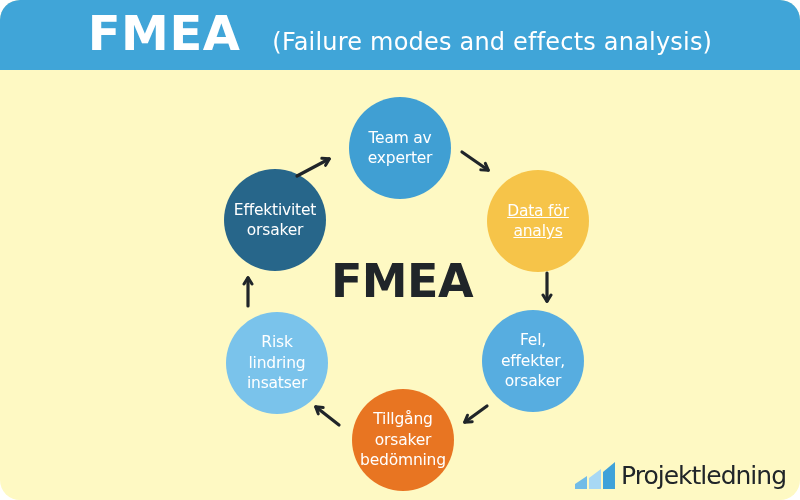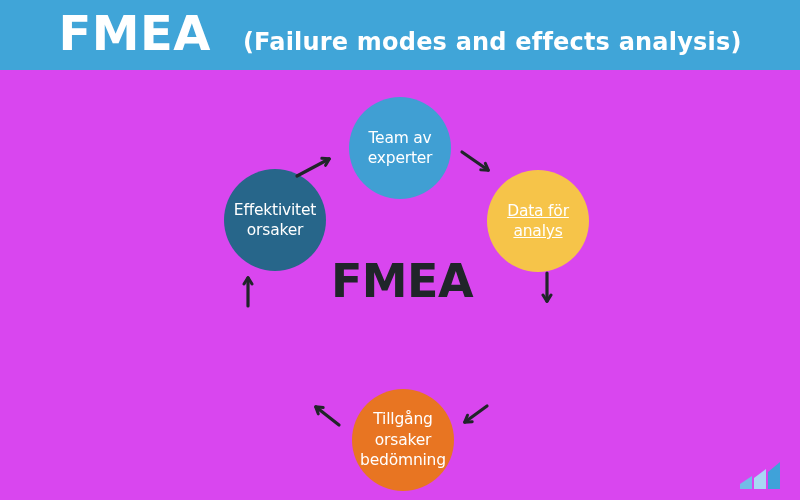--- a/index.html
+++ b/index.html
@@ -27,21 +27,21 @@
     white-space: nowrap;
   }
   .banner-title {
     font-size: 48px;
     font-weight: bold;
     line-height: 66px;
     letter-spacing: 0.5px;
   }
   .banner-subtitle {
     font-size: 24px;
-    font-weight: bold;
+    font-weight: normal;
     margin-left: 32px;
     letter-spacing: 0.2px;
     text-align: right;
   }
 
   
   .diagram { position: absolute; top: 70px; left: 0; width: 800px; height: 430px; }
 
   .node {
     position: absolute;
@@ -98,41 +98,51 @@
   .logo-text {
     font-size: 25px;
     color: #202529;
     letter-spacing: -1px;
     white-space: nowrap;
   }
 </style>
 </head>
 <body>
 
-<div class="stage" style="background: #d946ef;">
+<div class="stage" style="background: #fef9c3; border-radius: 20px;">
 
   <header class="banner" style="background: rgb(64, 165, 216);">
     <span class="banner-title">FMEA</span>
     <span class="banner-subtitle">(Failure modes and effects analysis)</span>
   </header>
 
   <div class="diagram">
 
     <div class="node node-team" style="background: rgb(64, 159, 211);">
       <span>Team av
 experter</span>
     </div>
     <div class="node node-data" style="background: rgb(246, 196, 73);">
       <span>Data för
 analys</span>
     </div>
+    <div class="node node-fel" style="background: rgb(87, 173, 224);">
+      <span>Fel,
+effekter,
+orsaker</span>
+    </div>
     <div class="node node-tillgang" style="background: rgb(232, 117, 34);">
       <span>Tillgång
 orsaker
 bedömning</span>
+    </div>
+    <div class="node node-risk" style="background: rgb(122, 195, 235);">
+      <span>Risk
+lindring
+insatser</span>
     </div>
     <div class="node node-effekt" style="background: rgb(39, 102, 138);">
       <span>Effektivitet
 orsaker</span>
     </div>
 
     <div class="center-label">FMEA</div>
 
     <svg class="arrows" width="800" height="430" viewBox="0 70 800 430">
       <defs>
@@ -148,15 +158,16 @@
       <path class="arrow" d="M248,306 L248,278" marker-end="url(#ah)" stroke="#202529"></path>
     </svg>
   </div>
 
   <div class="logo">
     <svg class="logo-icon" width="42" height="29" viewBox="0 0 42 29">
       <polygon points="0,28 0,23 12,15 12,28" fill="#72bce7"></polygon>
       <polygon points="14,28 14,17 26,8 26,28" fill="#a8d8f4"></polygon>
       <polygon points="28,28 28,11 40,1 40,28" fill="#3fa2d9"></polygon>
     </svg>
+    <span class="logo-text">Projektledning</span>
   </div>
 
 </div>
 
 </body></html>

